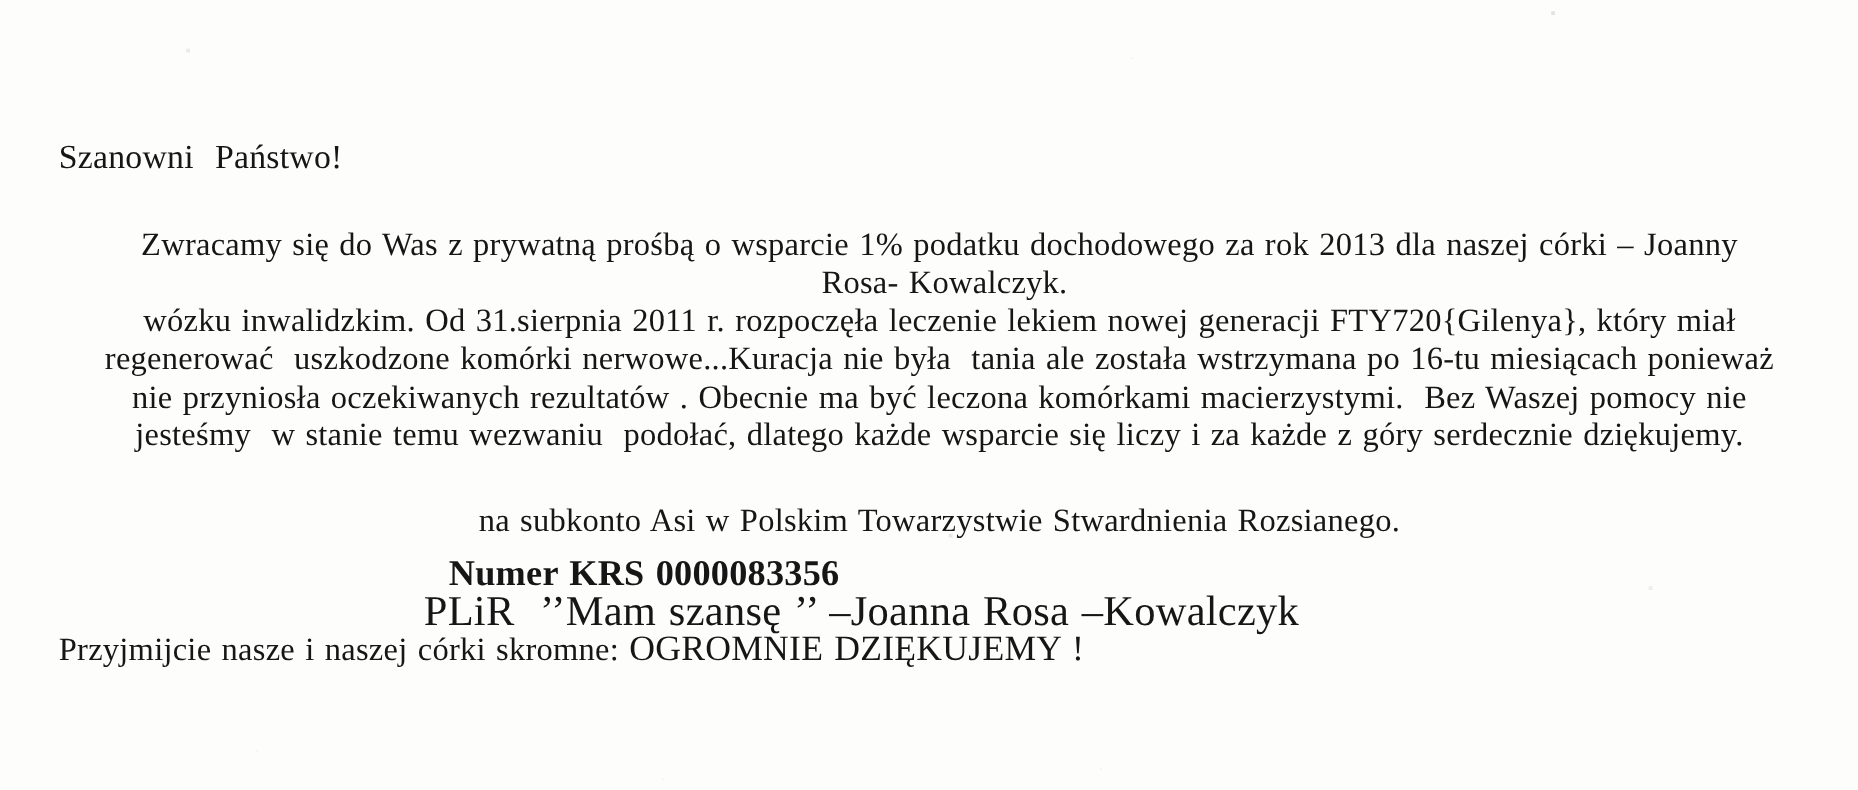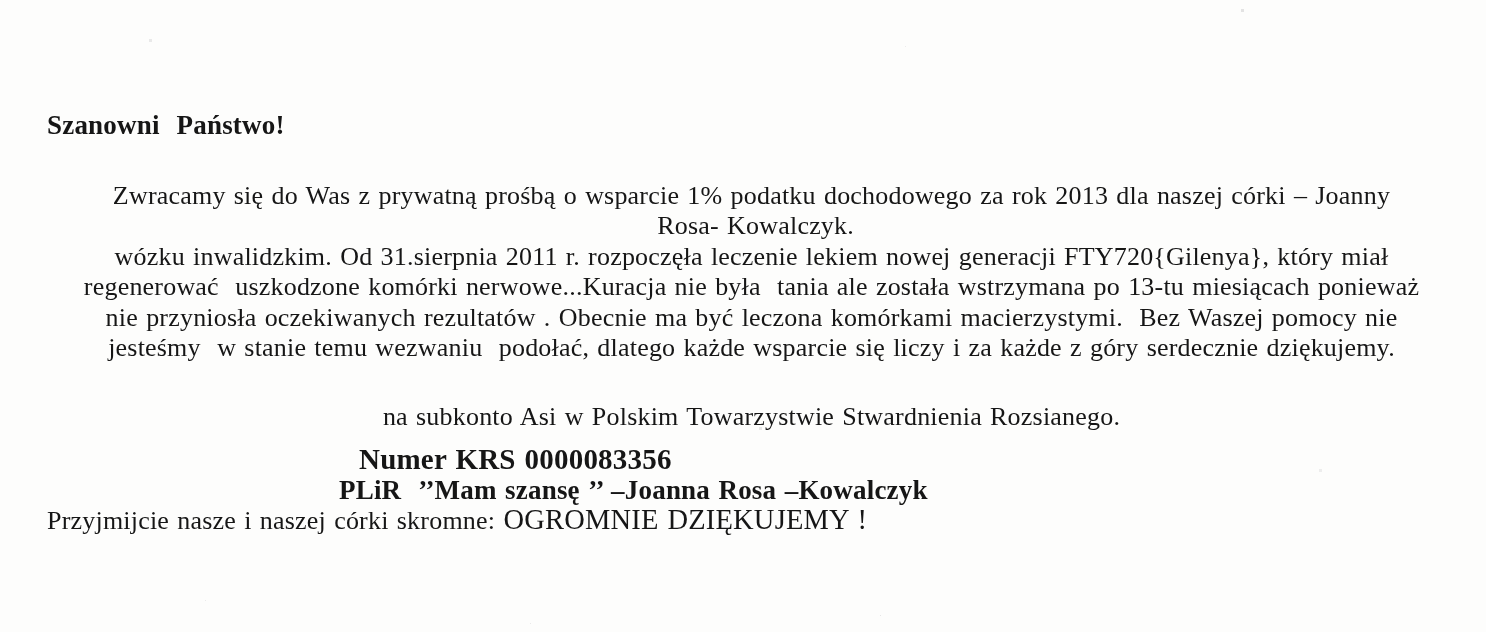--- a/index.html
+++ b/index.html
@@ -18,38 +18,38 @@
     font-size: 26px;
     line-height: 30.5px;
     letter-spacing: 0.2px;
     word-spacing: 1.5px;
     padding: 110px 30px 0 47px;
     overflow: hidden;
   }
   .salutation {
     margin: 0 0 40px 0;
     font-size: 27px;
-    font-weight: 700;
+    font-weight: 400;
     white-space: pre;
   }
   .para { margin: 12px; text-align: center; }
   .line { white-space: pre; }
   .b { font-weight: 700; }
   .para-2 { margin-top: 38px; }
   .krs-line {
     margin-top: 3px;
     padding-left: 312px;
     font-weight: 700;
     font-size: 29px;
     white-space: pre;
   }
   .plir-line {
     padding-left: 292px;
-    font-weight: 700;
-    font-size: 27px;
+    font-weight: 400;
+    font-size: 34px;
     white-space: pre;
   }
   .closing-line { white-space: pre; }
   .closing-bold {
     font-weight: 400;
     font-size: 28.5px;
   }
   
   .speckles {
     position: absolute;
@@ -72,21 +72,21 @@
 
 <div class="page">
   <div class="speckles"></div>
 
   <div class="salutation">Szanowni  Państwo!</div>
 
   <div class="para para-1">
     <div class="line">Zwracamy się do Was z prywatną prośbą o wsparcie 1% podatku dochodowego za rok 2013 dla naszej córki – Joanny</div>
     <div class="line"> Rosa- Kowalczyk.</div>
     <div class="line">wózku inwalidzkim. Od 31.sierpnia 2011 r. rozpoczęła leczenie lekiem nowej generacji FTY720{Gilenya}, który miał</div>
-    <div class="line">regenerować  uszkodzone komórki nerwowe...Kuracja nie była  tania ale została wstrzymana po 13-tu miesiącach ponieważ</div>
+    <div class="line">regenerować  uszkodzone komórki nerwowe...Kuracja nie była  tania ale została wstrzymana po 16-tu miesiącach ponieważ</div>
     <div class="line">nie przyniosła oczekiwanych rezultatów . Obecnie ma być leczona komórkami macierzystymi.  Bez Waszej pomocy nie</div>
     <div class="line">jesteśmy  w stanie temu wezwaniu  podołać, dlatego każde wsparcie się liczy i za każde z góry serdecznie dziękujemy.</div>
   </div>
 
   <div class="para para-2">
     <div class="line">na subkonto Asi w Polskim Towarzystwie Stwardnienia Rozsianego.</div>
   </div>
 
   <div class="krs-line">Numer KRS 0000083356</div>
 

